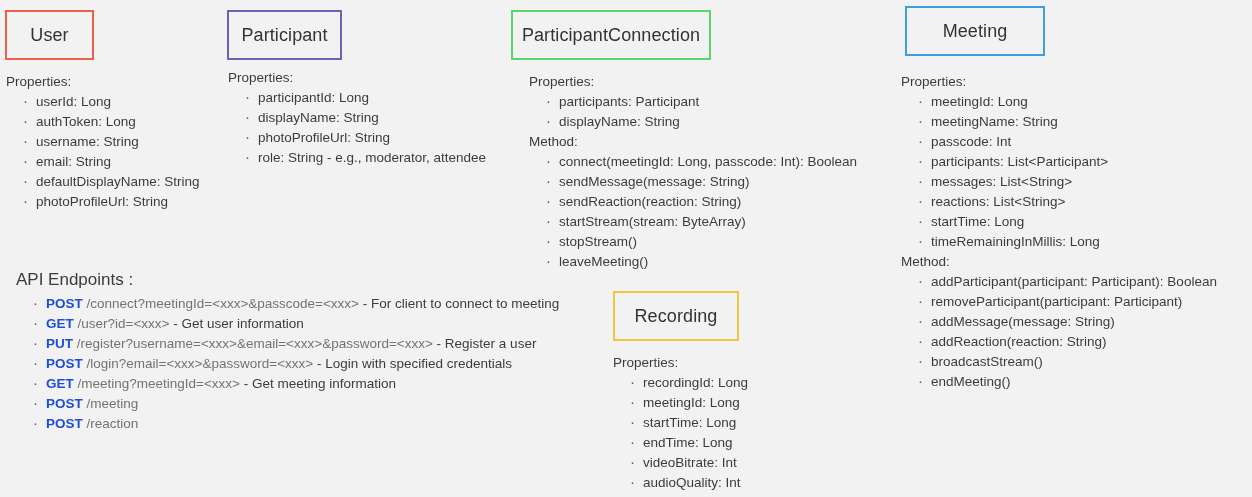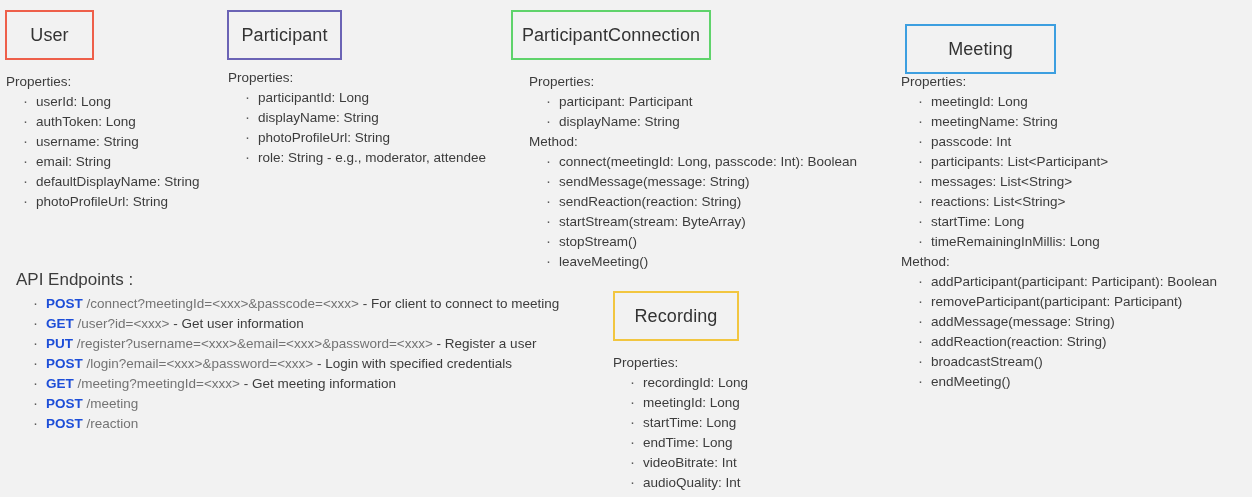--- a/index.html
+++ b/index.html
@@ -153,35 +153,35 @@
       <li>role: String - e.g., moderator, attendee</li>
     </ul>
   </div>
 
   <div class="entity-box" style="left:511px; top:10px; width:200px; height:50px; border-color:#5fd36b;">
     <span class="entity-title">ParticipantConnection</span>
   </div>
   <div class="block" style="left:529px; top:72px; width:370px;">
     <span class="section-label">Properties:</span>
     <ul class="members">
-      <li>participant: Participant</li>
+      <li>participants: Participant</li>
       <li>displayName: String</li>
     </ul>
     <span class="section-label">Method:</span>
     <ul class="members">
       <li>connect(meetingId: Long, passcode: Int): Boolean</li>
       <li>sendMessage(message: String)</li>
       <li>sendReaction(reaction: String)</li>
       <li>startStream(stream: ByteArray)</li>
       <li>stopStream()</li>
       <li>leaveMeeting()</li>
     </ul>
   </div>
 
-  <div class="entity-box" style="left:905px; top:24px; width:151px; height:50px; border-color:#3d9fe0;">
+  <div class="entity-box" style="left:905px; top:6px; width:140px; height:50px; border-color:#3d9fe0;">
     <span class="entity-title">Meeting</span>
   </div>
   <div class="block" style="left:901px; top:72px; width:350px;">
     <span class="section-label">Properties:</span>
     <ul class="members">
       <li>meetingId: Long</li>
       <li>meetingName: String</li>
       <li>passcode: Int</li>
       <li>participants: List&lt;Participant&gt;</li>
       <li>messages: List&lt;String&gt;</li>

